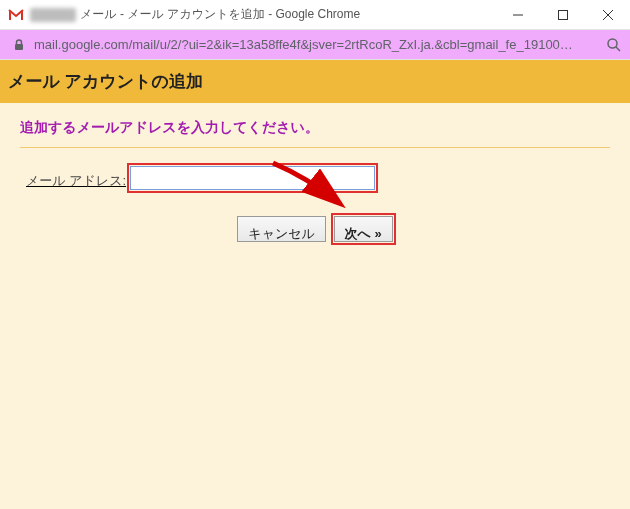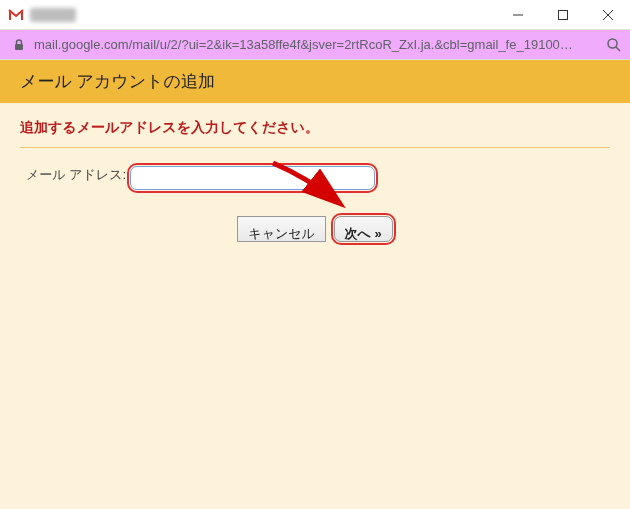--- a/index.html
+++ b/index.html
@@ -58,63 +58,64 @@
   .zoom-icon { color: #5f6368; display:flex; align-items:center; }
 
   
   .page {
     background: #fdf3da;
     height: calc(509px - 60px);
     overflow: hidden;
   }
   .banner {
     background: #f0b93a;
-    padding: 10px 20px;
+    padding: 10px 8px;
     font-size: 17px;
-    font-weight: normal;
+    font-weight: bold;
     color: #222;
   }
   .content {
     padding: 12px 20px 0 20px;
   }
   .instr {
     font-size: 14px;
     font-weight: bold;
-    color: #b91c1c;
+    color: #a21caf;
     padding: 4px 0 10px 0;
   }
   hr.sep {
     border: none;
     border-top: 1px solid #f0c96e;
     margin: 0 0 18px 0;
   }
   .form-row {
     display: flex;
-    align-items: flex-start;
+    align-items: flex-end;
     gap: 4px;
     margin-bottom: 26px;
     padding-left: 6px;
+    text-decoration: underline;
   }
   .form-label {
     color: #444;
     font-size: 13px;
   }
   .email-input {
     width: 245px;
     height: 24px;
     border: 1px solid #7a9edb;
     background: #fff;
     padding: 2px 6px;
     font-size: 13px;
     color: #bdbdbd;
   }
   .highlight-red {
     outline: 2px solid #e03030;
     outline-offset: 1px;
-    border-radius: 7px;
+    border-radius: 0;
   }
   .btn-row {
     text-align: center;
   }
   .btn {
     display: inline-block;
     background: linear-gradient(#f8f8f8, #e8e8e8);
     border: 1px solid #999;
     height: 26px;
     padding: 8px 10px;
@@ -136,20 +137,21 @@
 
 <div class="titlebar">
   <span class="gmail-logo">
     <svg width="16" height="12" viewBox="0 0 16 12">
       <path d="M1 1 L8 7 L15 1" stroke="#d93025" stroke-width="2" fill="none"></path>
       <path d="M1 1 L1 11 L3 11 L3 4" fill="#d93025"></path>
       <path d="M15 1 L15 11 L13 11 L13 4" fill="#d93025"></path>
     </svg>
   </span>
   <span class="blurred"></span>
+  <span class="title-text"> メール - メール アカウントを追加 - Google Chrome</span>
   <span class="spacer"></span>
   <div class="win-btn">
     <svg width="10" height="10">
         <line x1="0" y1="5" x2="10" y2="5" stroke="#333" stroke-width="1"></line>
       </svg>
   </div>
   <div class="win-btn">
     <svg width="10" height="10">
         <rect x="0.5" y="0.5" width="9" height="9" fill="none" stroke="#333" stroke-width="1"></rect>
       </svg>

